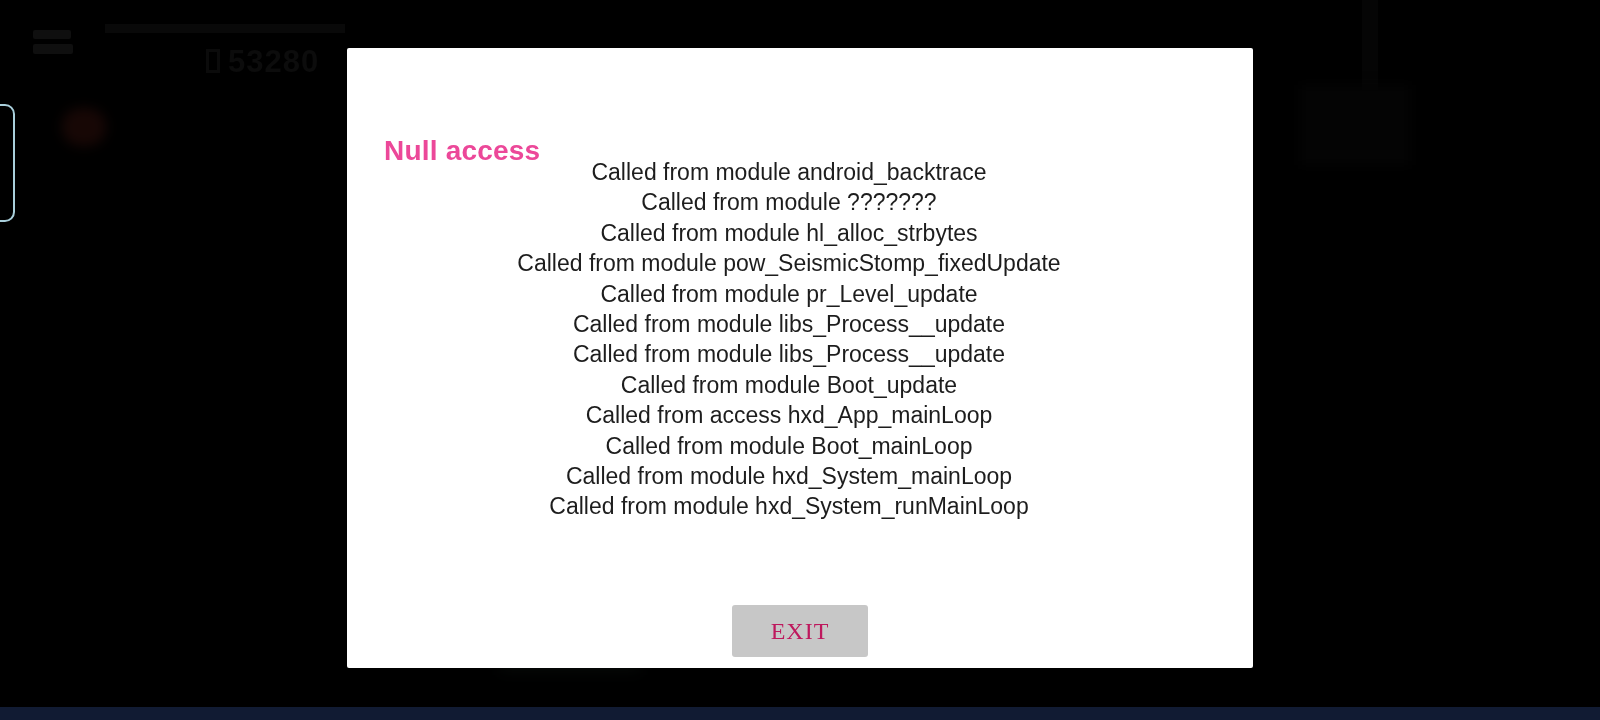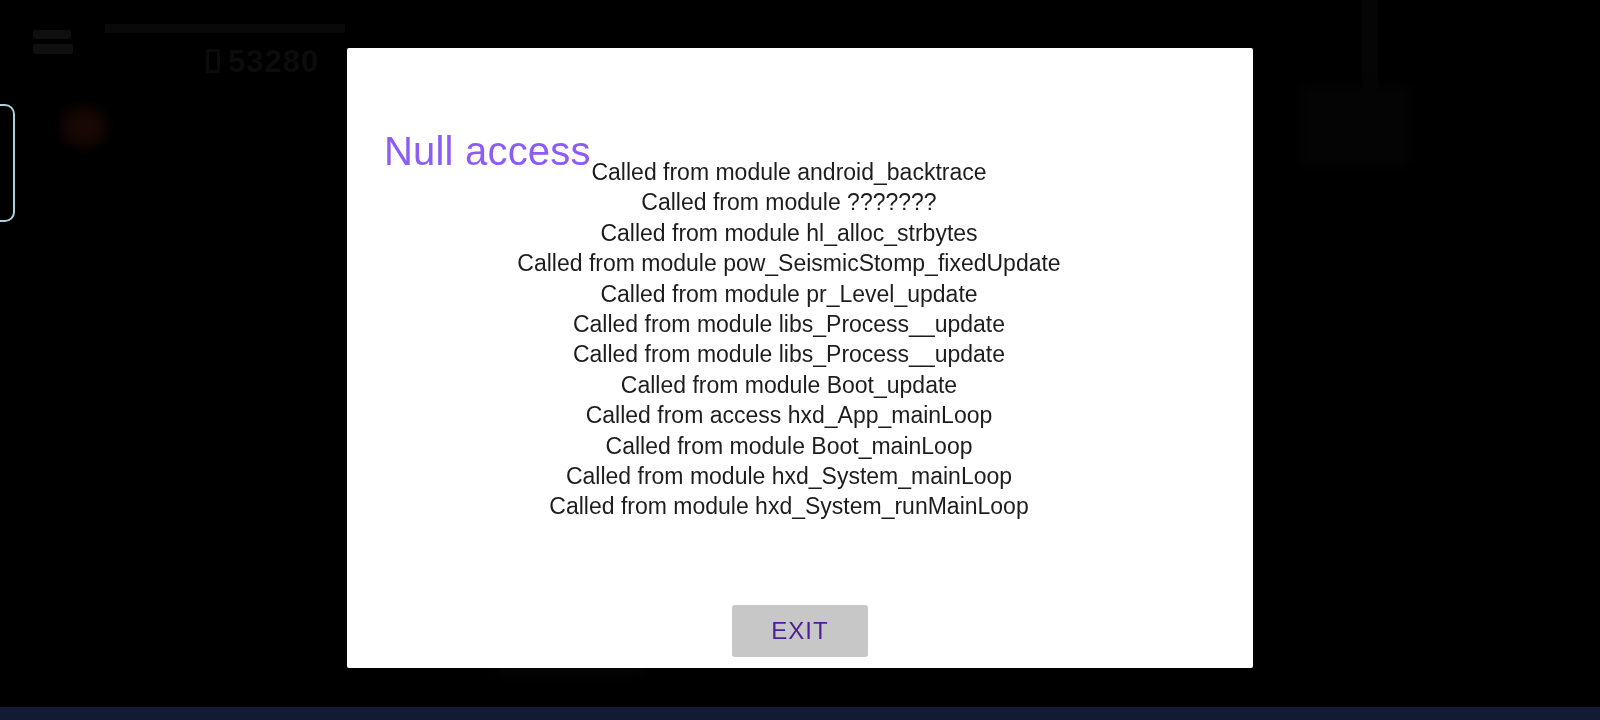--- a/index.html
+++ b/index.html
@@ -43,46 +43,46 @@
   .dialog {
     position: absolute;
     left: 347px; top: 48px;
     width: 906px; height: 620px;
     background: #ffffff;
     border-radius: 2px;
   }
   .dialog-title {
     position: absolute;
     left: 37px; top: 84px;
-    font-size: 40px; line-height: 38px;
-    font-weight: 400;
-    color: #8b5cf6;
+    font-size: 28px; line-height: 38px;
+    font-weight: 700;
+    color: #ec4899;
     letter-spacing: 0.2px;
   }
   .trace {
     position: absolute;
     left: 0; right: 22px; top: 109px;
     text-align: center;
   }
   .trace-line {
     font-size: 23px;
     line-height: 30.4px;
     color: #1d1d1d;
     white-space: nowrap;
   }
   .exit-btn {
     position: absolute;
     top: 557px; left: 50%;
     transform: translateX(-50%);
     width: 136px; height: 52px;
     background: #c7c7c7;
     border: none; border-radius: 3px;
-    font-family: Liberation Sans, sans-serif;
+    font-family: Liberation Serif, serif;
     font-size: 24px; font-weight: 500;
-    color: #4c1d95; letter-spacing: 1px;
+    color: #be185d; letter-spacing: 1px;
     cursor: pointer;
   }
 </style>
 </head>
 <body>
 
 <div class="screen">
 
   <div class="bg-el menu-bar1"></div>
   <div class="bg-el menu-bar2"></div>

